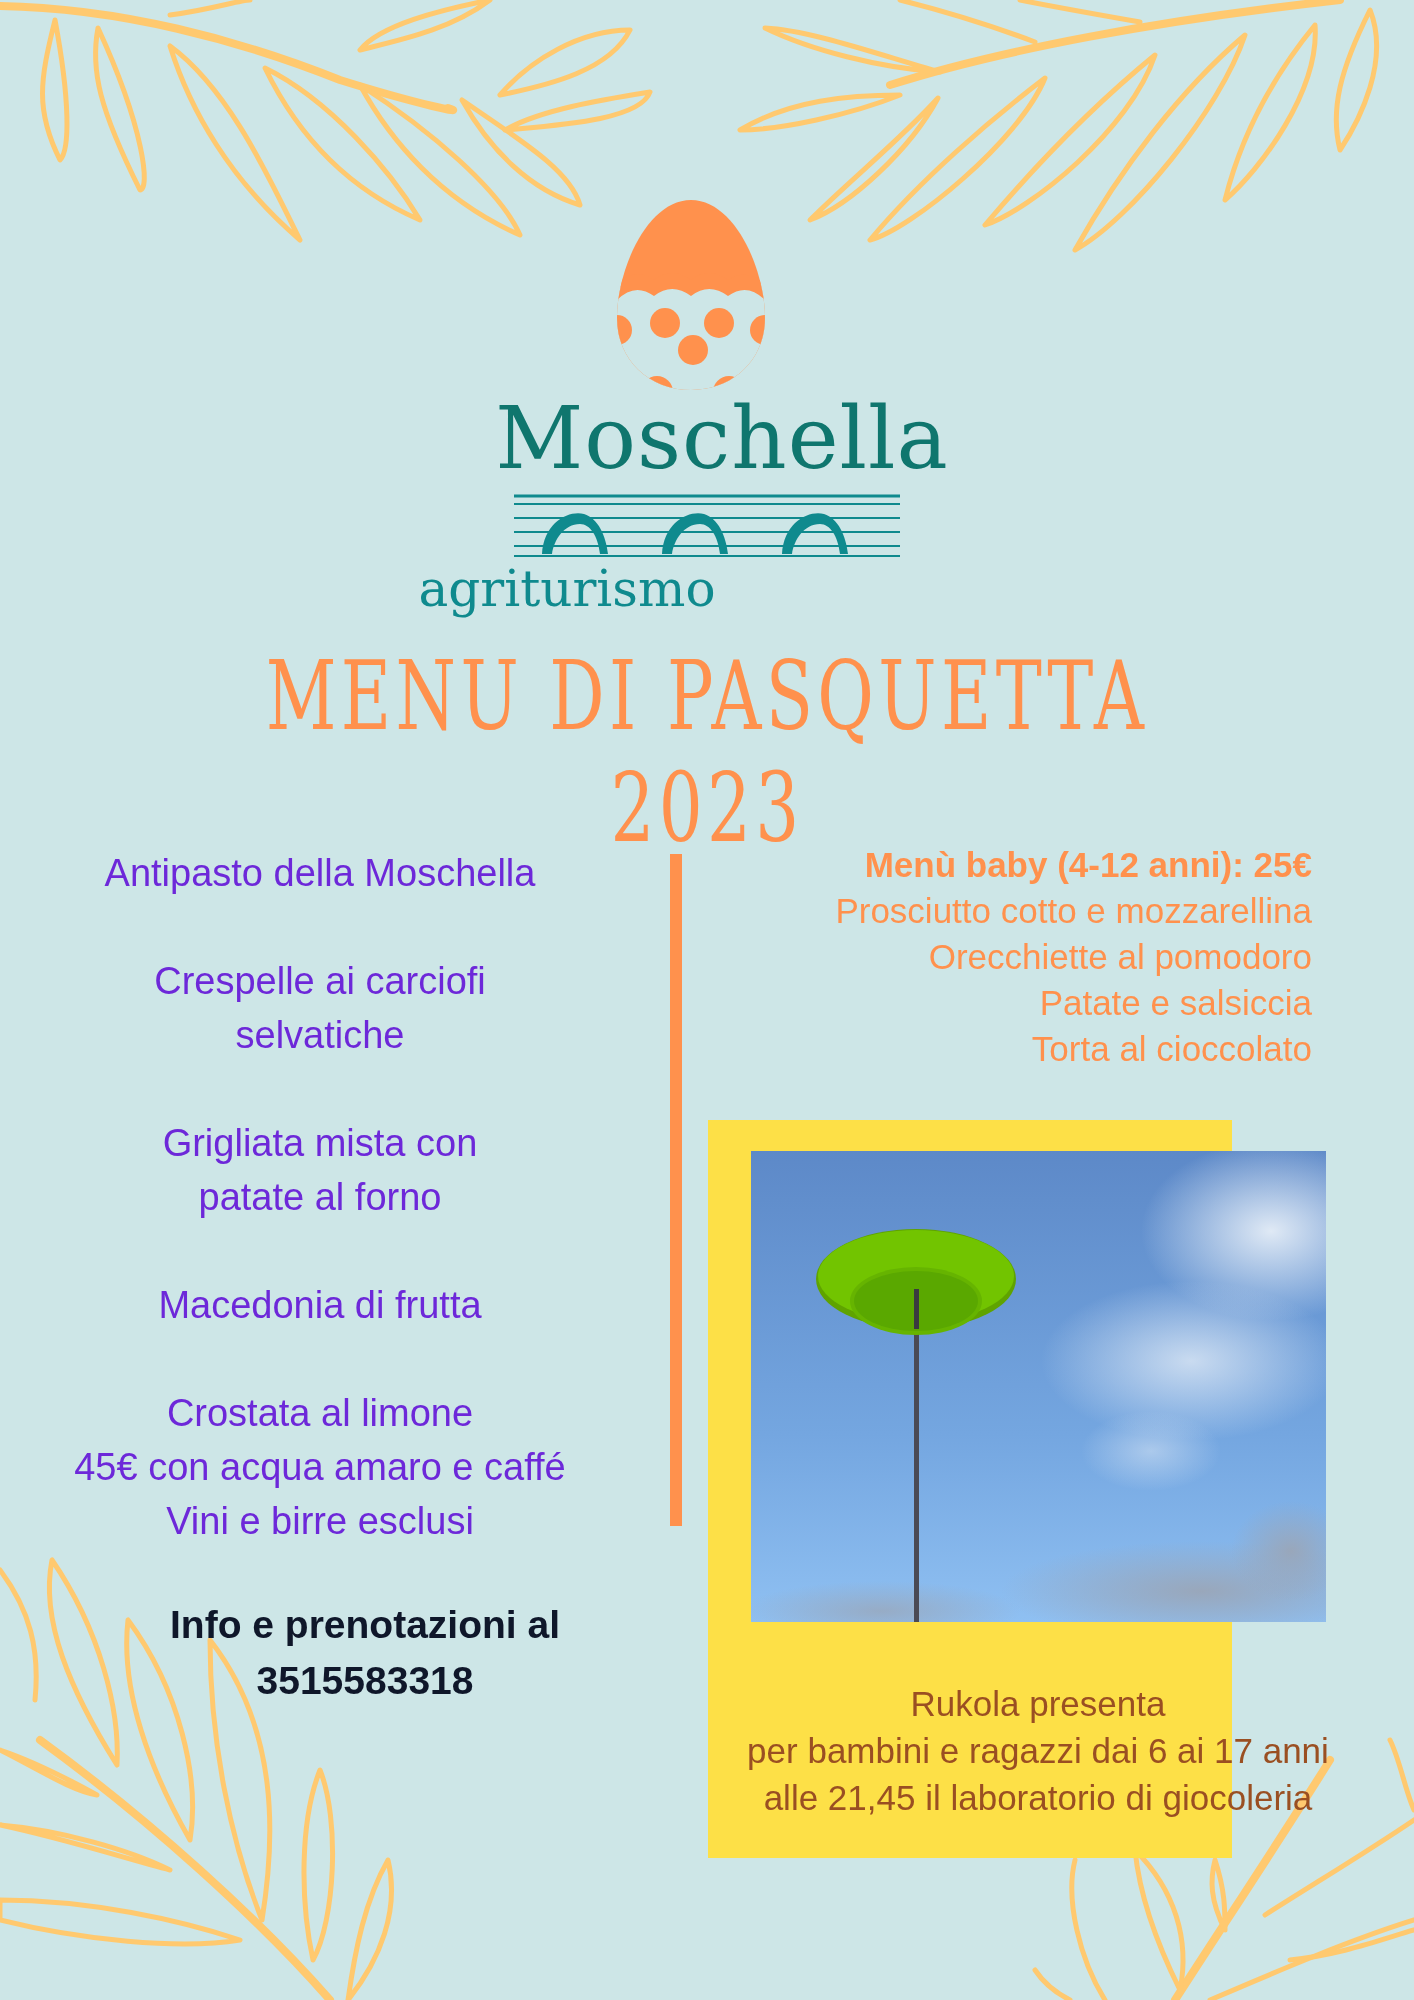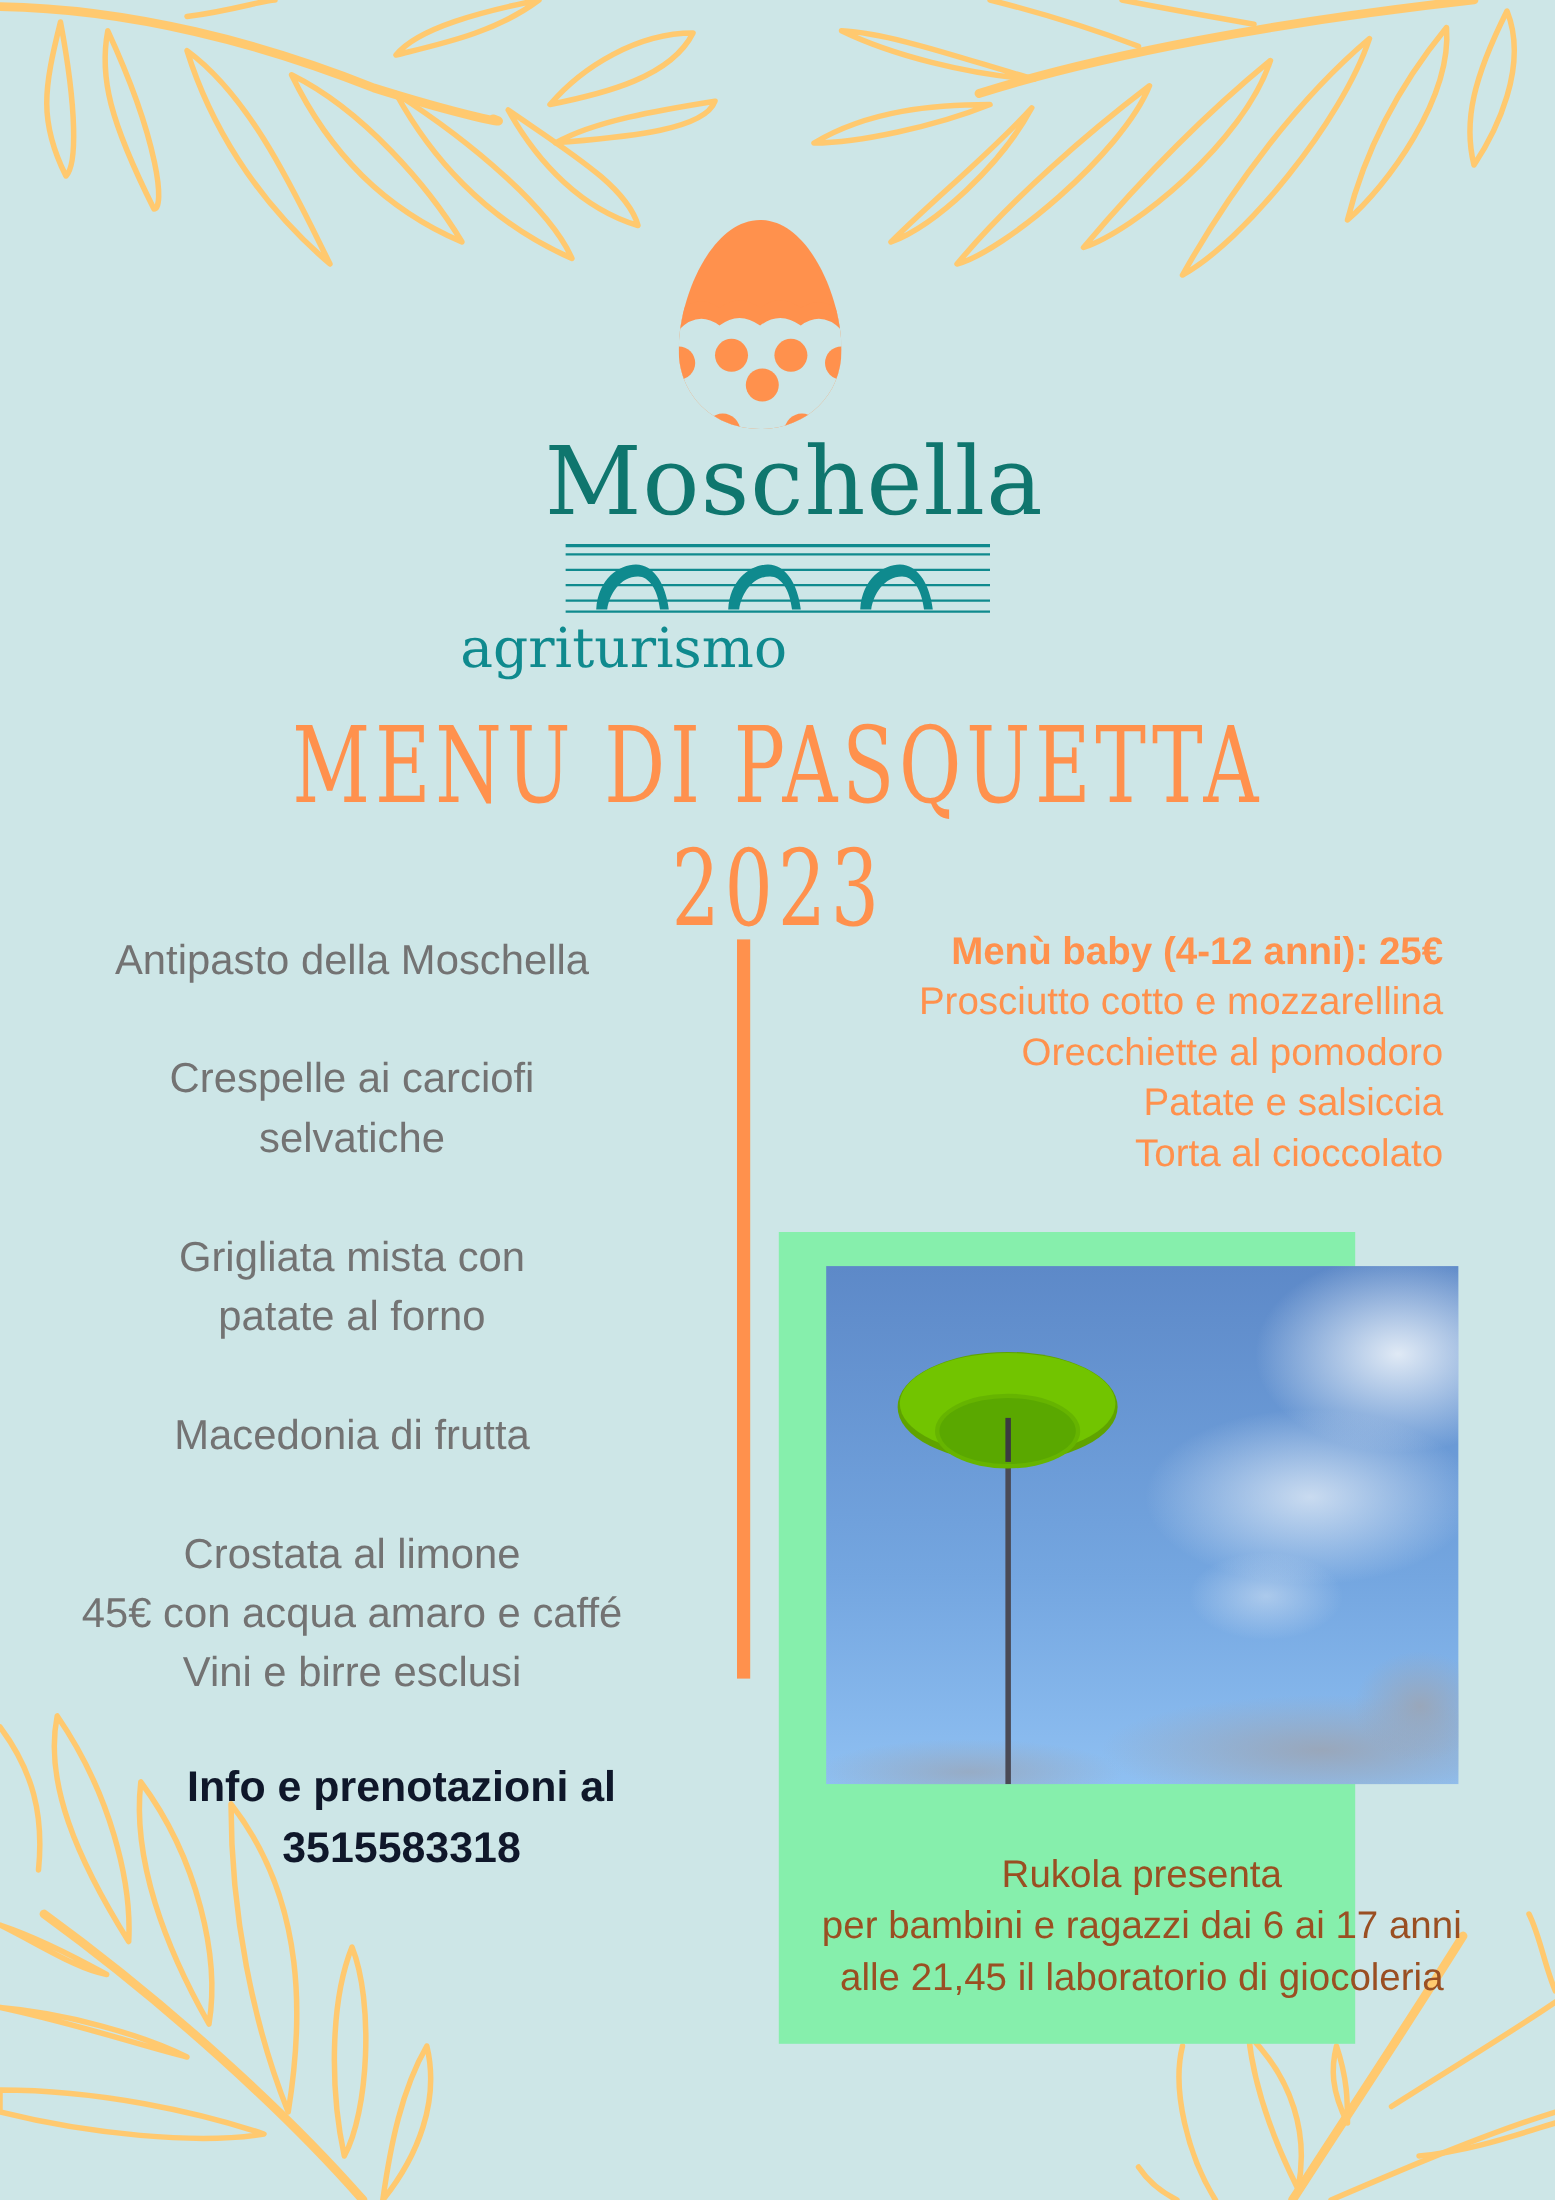--- a/index.html
+++ b/index.html
@@ -25,34 +25,34 @@
     font-size: 50px; color: #0f8a8e;
   }
   .title {
     position: absolute; left: 0; width: 1414px; top: 640px; text-align: center;
     font-family: "DejaVu Serif", "Liberation Serif", serif;
     font-size: 96px; color: #ff914d; letter-spacing: 6px;
     transform: scaleX(0.72); transform-origin: 50% 50%;
   }
   .left-col {
     position: absolute; left: 0; top: 846px; width: 640px; text-align: center;
-    font-size: 38px; line-height: 54px; color: #737373;
+    font-size: 38px; line-height: 54px; color: #6d28d9;
   }
   .left-col .gap { height: 54px; }
   .info {
     position: absolute; left: 110px; top: 1597px; width: 510px; text-align: center;
     font-size: 39px; line-height: 56px; font-weight: bold; color: #0f172a;
   }
   .divider { position: absolute; left: 670px; top: 854px; width: 12px; height: 672px; background: #ff914d; }
   .baby {
     position: absolute; left: 708px; top: 842px; width: 604px; text-align: right;
     font-size: 35px; line-height: 46px; color: #ff914d;
   }
   .baby .head { font-weight: bold; }
-  .card { position: absolute; left: 708px; top: 1120px; width: 524px; height: 738px; background: #86efac; text-decoration: underline; }
+  .card { position: absolute; left: 708px; top: 1120px; width: 524px; height: 738px; background: #fde047; text-decoration: underline; }
   .photo { position: absolute; left: 43px; top: 31px; width: 575px; height: 471px; overflow: hidden; }
   .card-text {
     position: absolute; left: 0; top: 560px; width: 660px; text-align: center;
     font-size: 35px; line-height: 47px; color: #9a4f22;
   }
 </style>
 </head>
 <body>
 
 <svg class="deco" style="left:0;top:0" width="700" height="260" viewBox="0 0 700 260">

